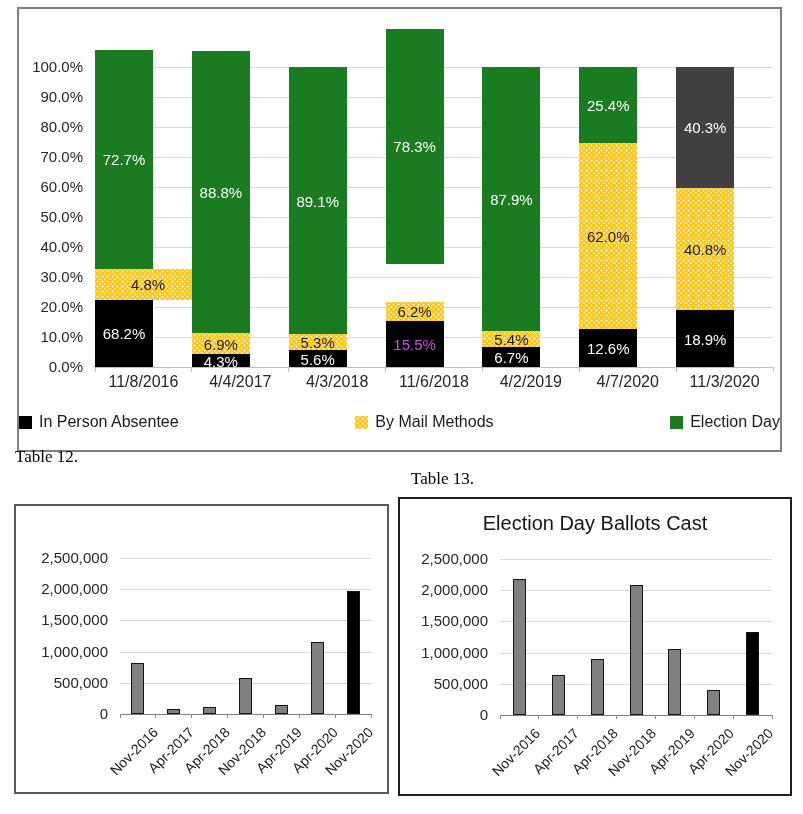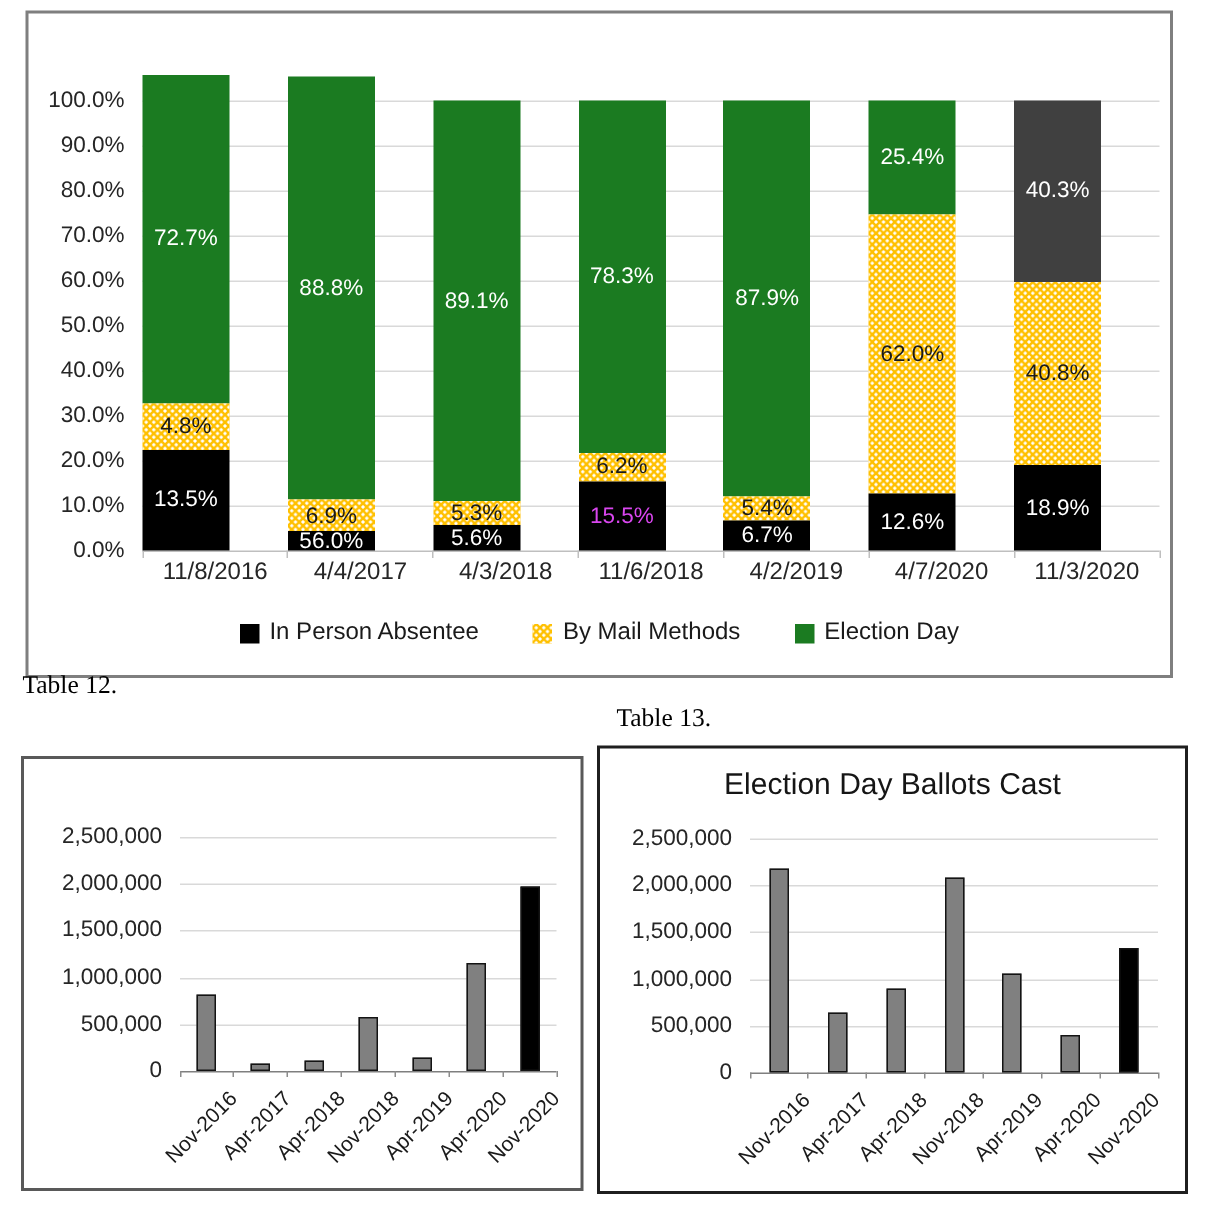--- a/index.html
+++ b/index.html
@@ -36,21 +36,21 @@
   .vm-seglabel{
     position:absolute;left:-12px;right:-12px;top:50%;transform:translateY(-50%);
     text-align:center;font-size:15px;white-space:nowrap;
   }
   #vm-xlabels{
     position:absolute;left:76px;top:364px;width:678px;display:flex;
   }
   .vm-xcell{flex:1;text-align:center;font-size:16px;color:#262626;}
   #vm-legend{
     position:absolute;left:0;right:0;top:404px;display:flex;
-    justify-content:center;gap:36px;align-items:center;
+    justify-content:space-between;gap:36px;align-items:center;
   }
   .leg-item{display:flex;align-items:center;gap:7px;}
   .leg-marker{width:13px;height:13px;flex:0 0 auto;}
   .leg-label{font-size:16px;color:#1a1a1a;}
 
   .pat-dots{
     background-color:#FFC000;
     background-image:
       radial-gradient(#ffffff 0.9px, rgba(255,255,255,0) 1.15px),
       radial-gradient(#ffffff 0.9px, rgba(255,255,255,0) 1.15px);
@@ -133,38 +133,38 @@
       <div class="vm-tick" style="left: calc(57.1429% - 0.5px);"></div>
       <div class="vm-tick" style="left: calc(71.4286% - 0.5px);"></div>
       <div class="vm-tick" style="left: calc(85.7143% - 0.5px);"></div>
       <div class="vm-tick" style="left: calc(100% - 0.5px);"></div>
       <div class="vm-bars">
         <div class="vm-slot">
           <div class="vm-bar">
             <div class="vm-seg" style="height: 218.1px; background: rgb(27, 123, 33);">
               <span class="vm-seglabel" style="color: rgb(255, 255, 255);">72.7%</span>
             </div>
-            <div class="vm-seg pat-dots" style="height: 31px;">
+            <div class="vm-seg pat-dots" style="height: 31px; padding-left: 48px;">
               <span class="vm-seglabel" style="color: rgb(26, 26, 26);">4.8%</span>
             </div>
             <div class="vm-seg" style="height: 67.5px; background: rgb(0, 0, 0);">
-              <span class="vm-seglabel" style="color: rgb(255, 255, 255);">13.5%</span>
+              <span class="vm-seglabel" style="color: rgb(255, 255, 255);">68.2%</span>
             </div>
           </div>
         </div>
         <div class="vm-slot">
           <div class="vm-bar">
             <div class="vm-seg" style="height: 282px; background: rgb(27, 123, 33);">
               <span class="vm-seglabel" style="color: rgb(255, 255, 255);">88.8%</span>
             </div>
             <div class="vm-seg pat-dots" style="height: 20.7px;">
               <span class="vm-seglabel" style="color: rgb(26, 26, 26);">6.9%</span>
             </div>
             <div class="vm-seg" style="height: 12.9px; background: rgb(0, 0, 0);">
-              <span class="vm-seglabel" style="color: rgb(255, 255, 255);">56.0%</span>
+              <span class="vm-seglabel" style="color: rgb(255, 255, 255);">4.3%</span>
             </div>
           </div>
         </div>
         <div class="vm-slot">
           <div class="vm-bar">
             <div class="vm-seg" style="height: 267.3px; background: rgb(27, 123, 33);">
               <span class="vm-seglabel" style="color: rgb(255, 255, 255);">89.1%</span>
             </div>
             <div class="vm-seg pat-dots" style="height: 15.9px;">
               <span class="vm-seglabel" style="color: rgb(26, 26, 26);">5.3%</span>
@@ -172,21 +172,21 @@
             <div class="vm-seg" style="height: 16.8px; background: rgb(0, 0, 0);">
               <span class="vm-seglabel" style="color: rgb(255, 255, 255);">5.6%</span>
             </div>
           </div>
         </div>
         <div class="vm-slot">
           <div class="vm-bar">
             <div class="vm-seg" style="height: 234.9px; background: rgb(27, 123, 33);">
               <span class="vm-seglabel" style="color: rgb(255, 255, 255);">78.3%</span>
             </div>
-            <div class="vm-seg pat-dots" style="height: 18.6px;">
+            <div class="vm-seg pat-dots" style="height: 18.6px; margin-top: 38px;">
               <span class="vm-seglabel" style="color: rgb(26, 26, 26);">6.2%</span>
             </div>
             <div class="vm-seg" style="height: 46.5px; background: rgb(0, 0, 0);">
               <span class="vm-seglabel" style="color: #d946ef;">15.5%</span>
             </div>
           </div>
         </div>
         <div class="vm-slot">
           <div class="vm-bar">
             <div class="vm-seg" style="height: 263.7px; background: rgb(27, 123, 33);">

